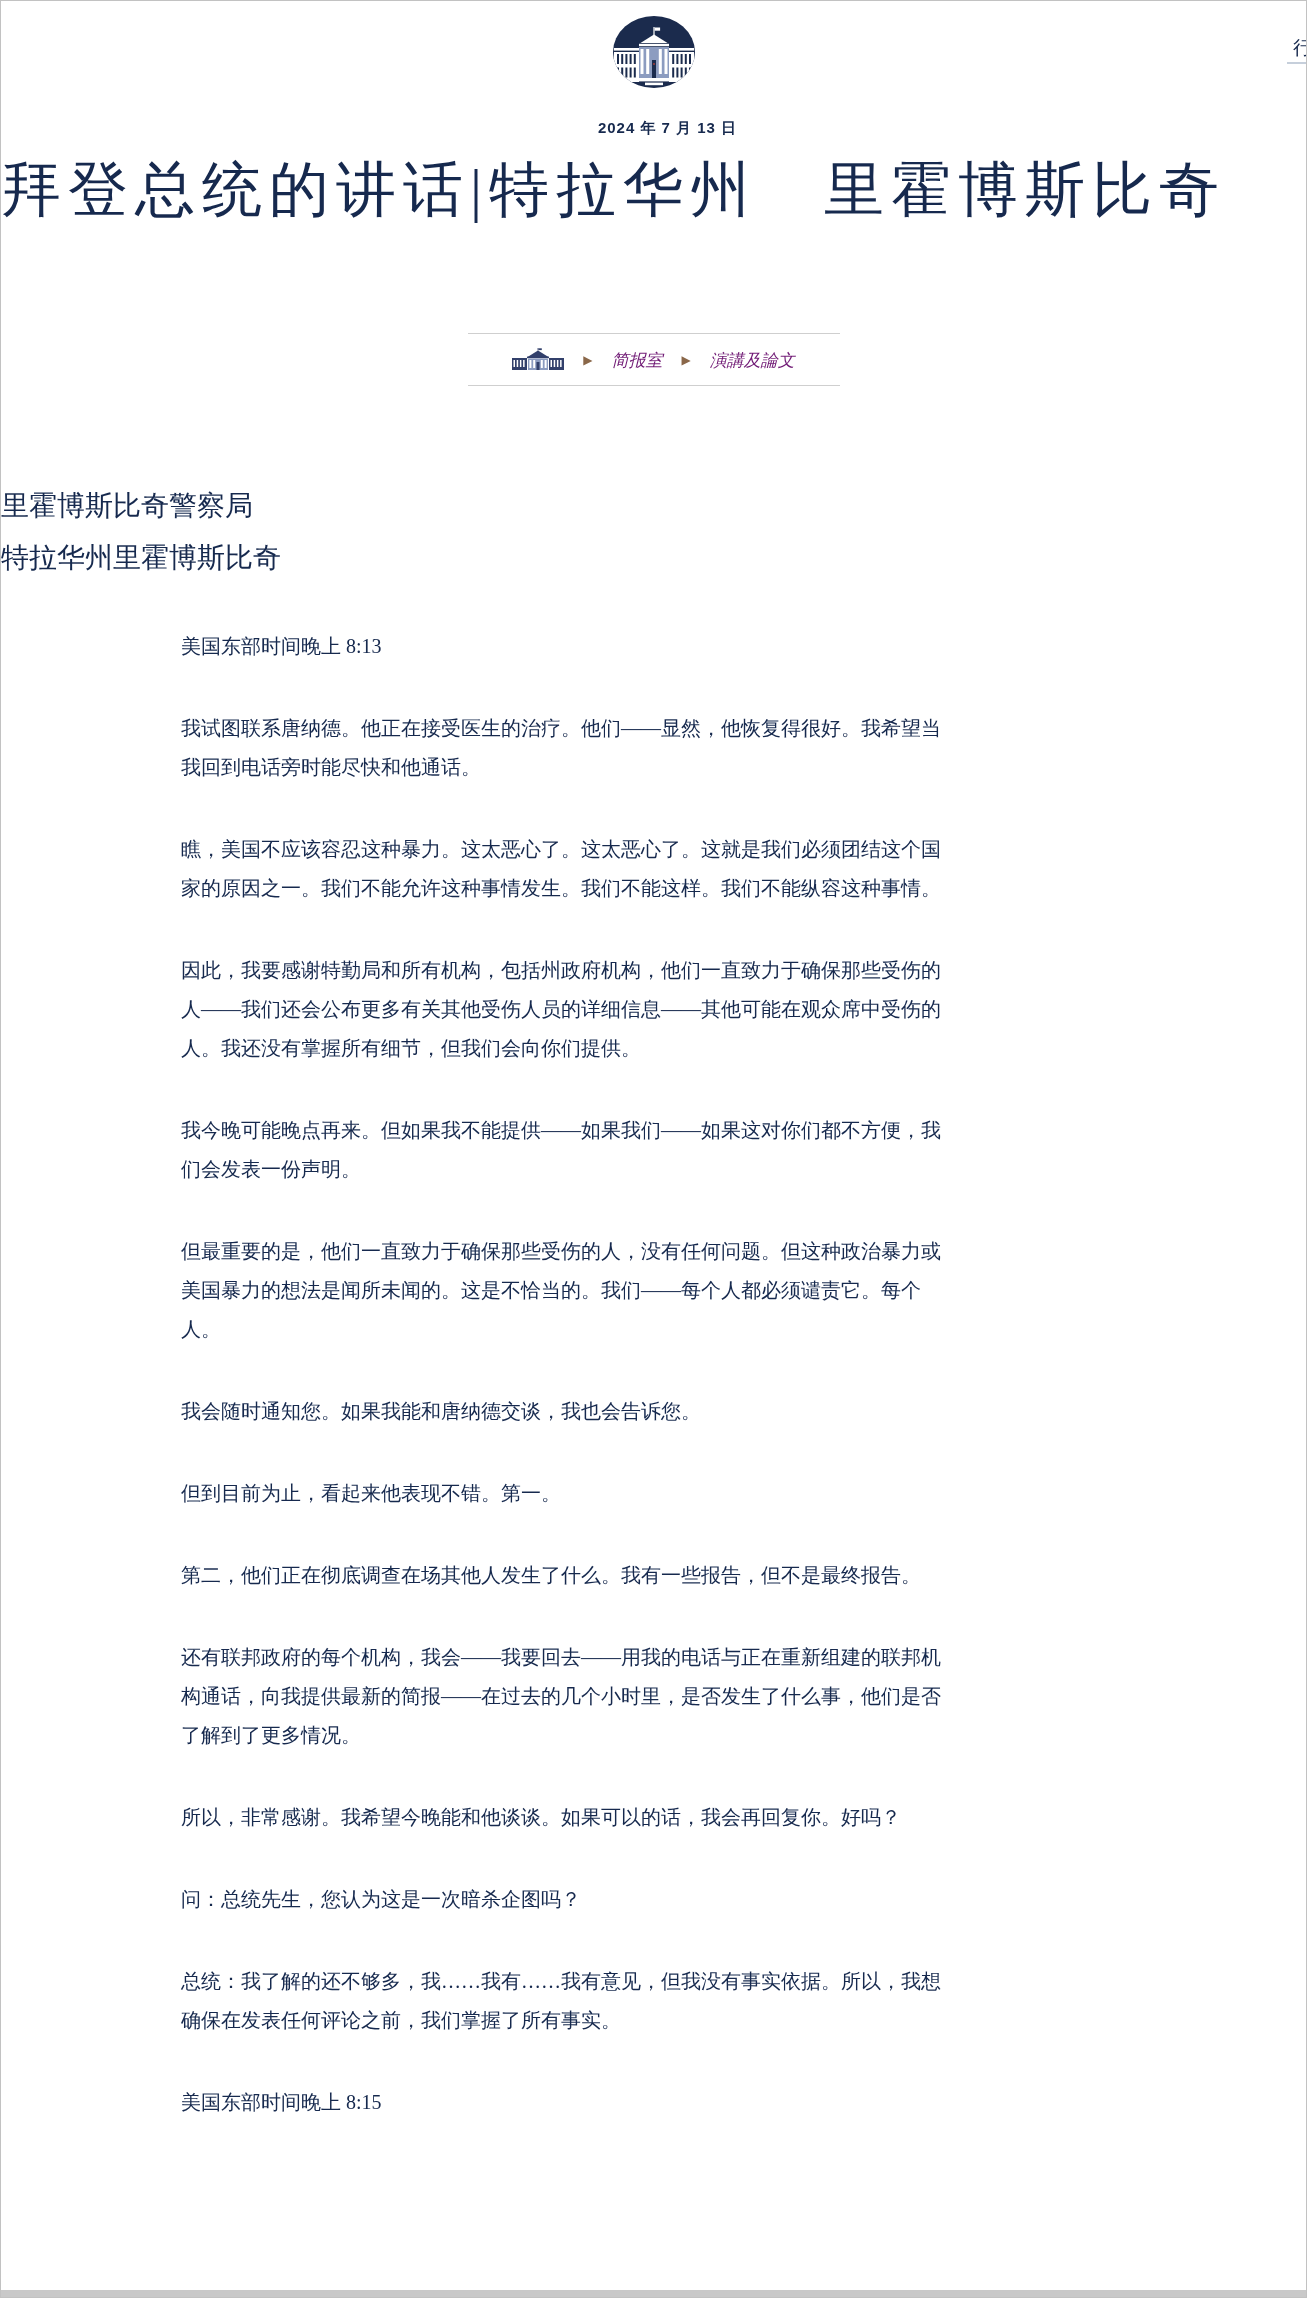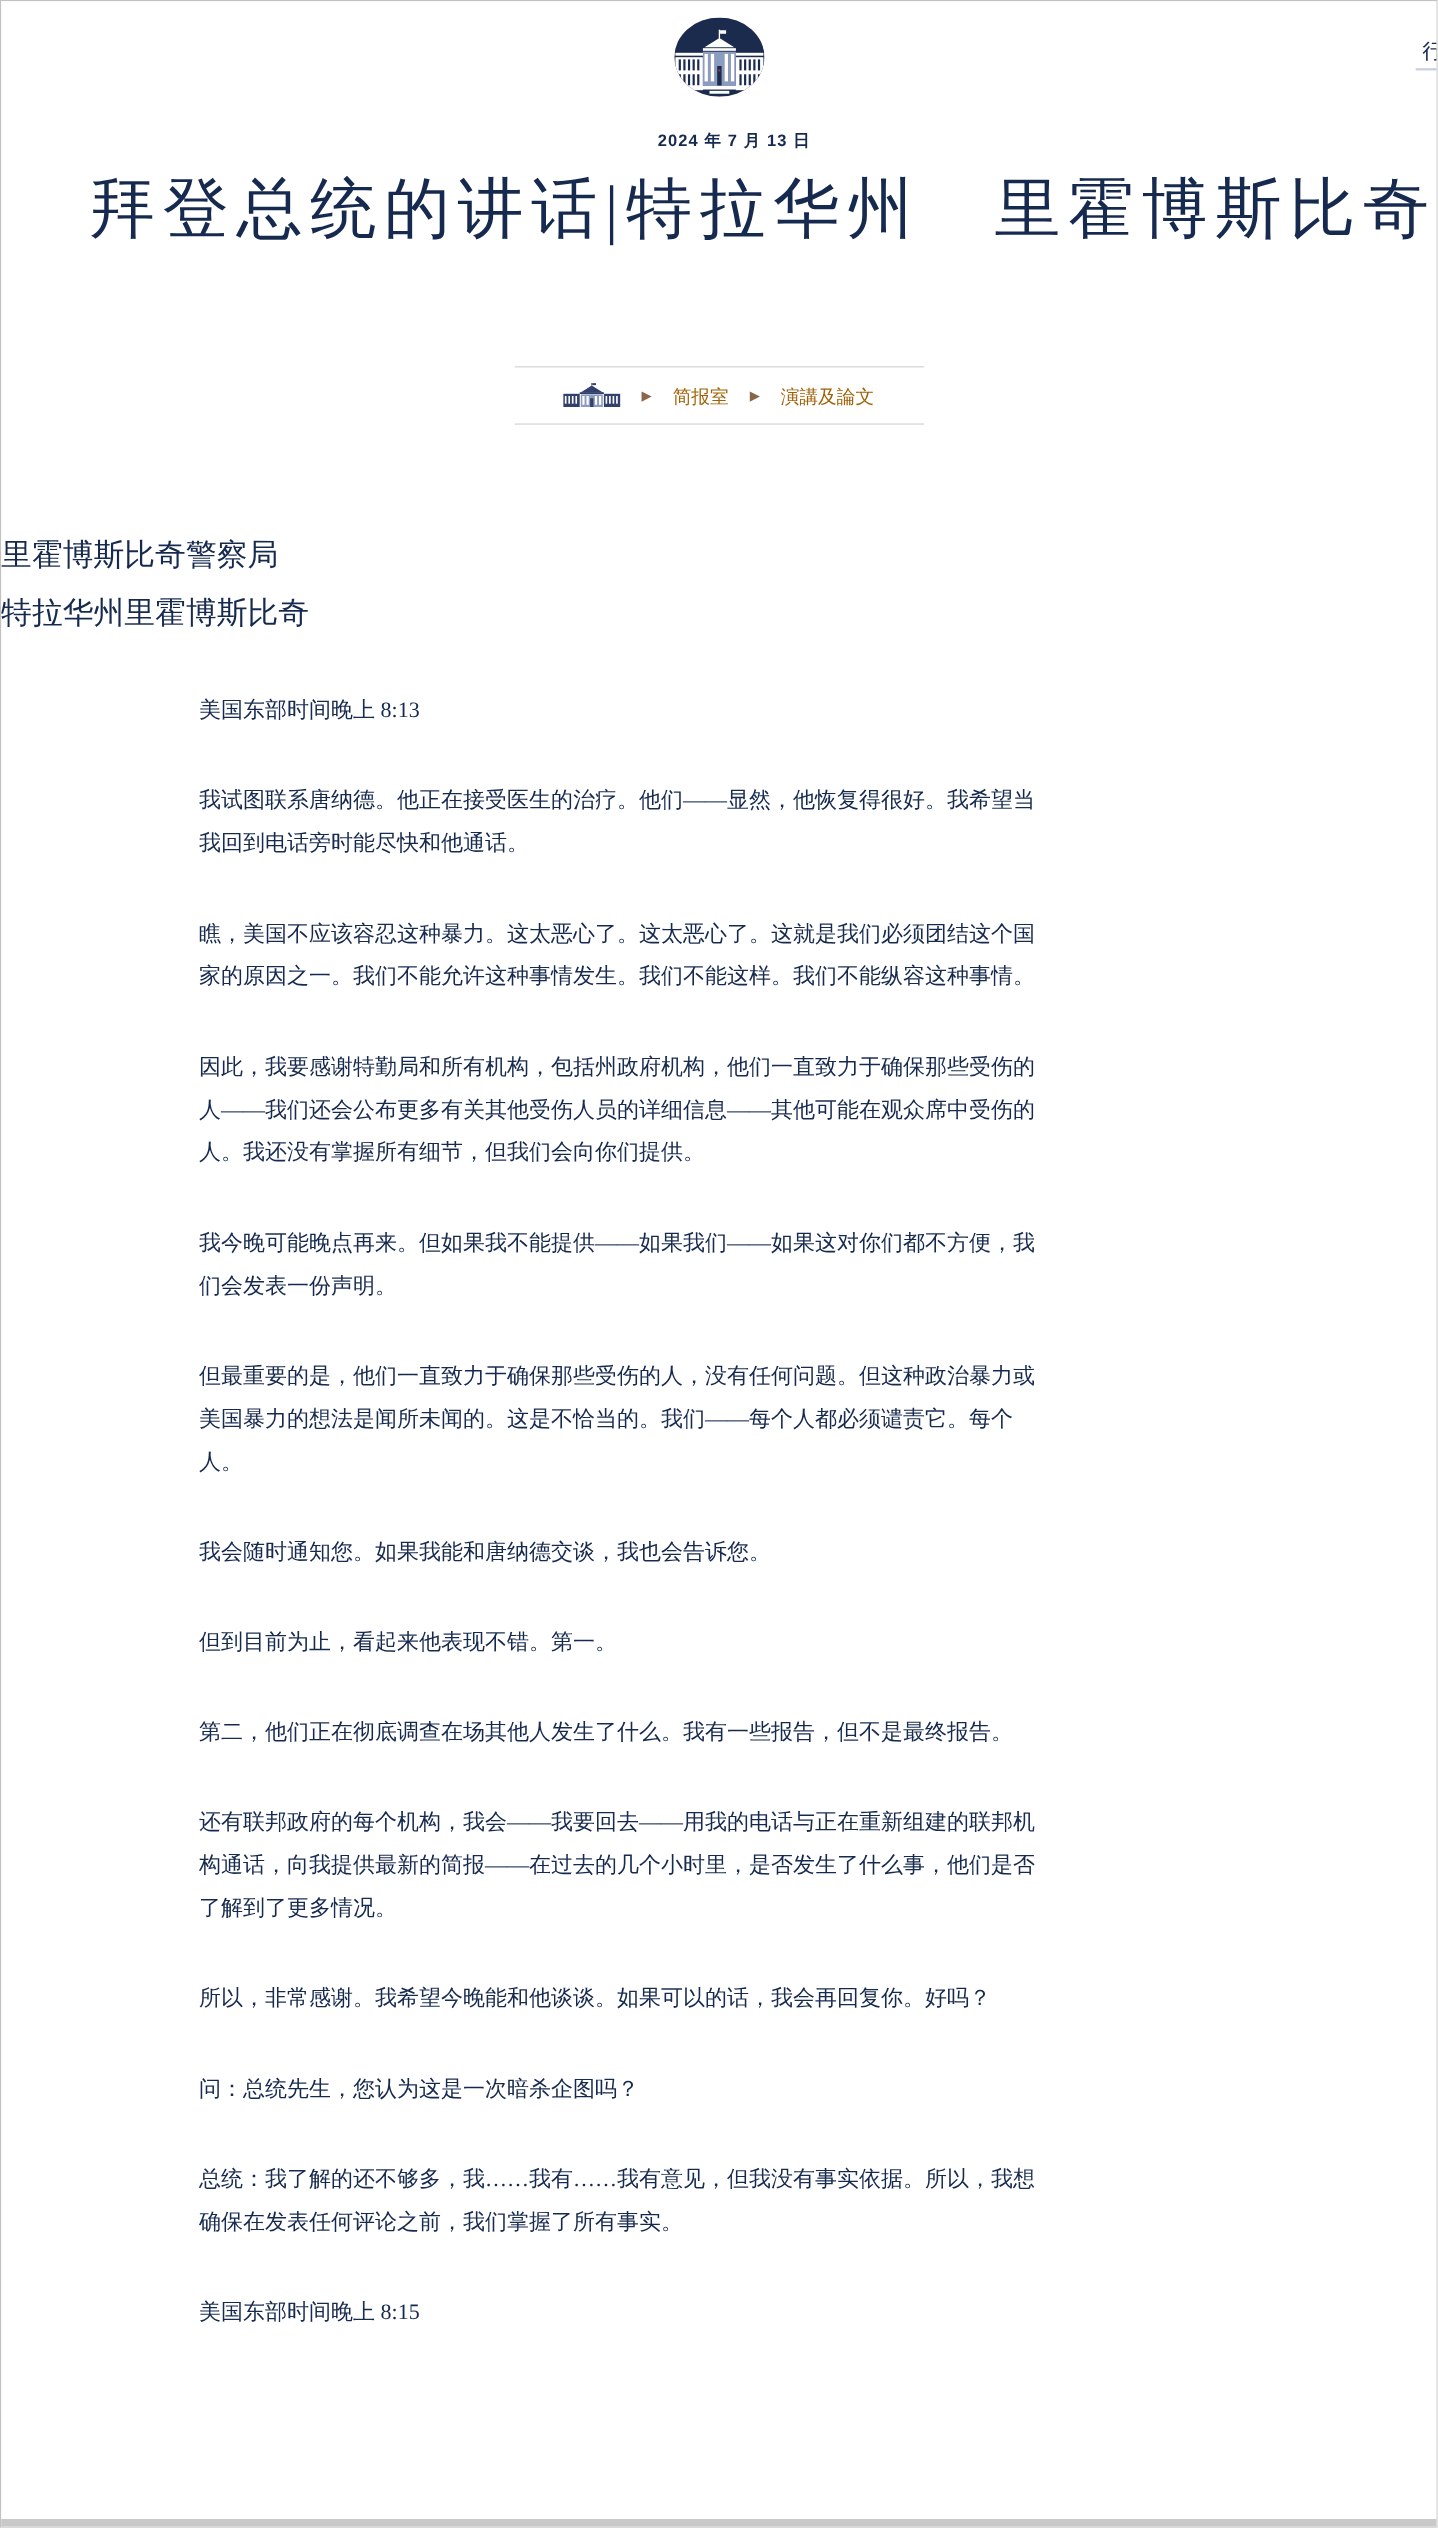--- a/index.html
+++ b/index.html
@@ -14,36 +14,36 @@
     color:#16294e;
   }
   
   .logo{display:block;margin:15px auto 0;width:82px;height:72px;cursor:pointer;}
   .date{
     margin-top:31px;text-align:center;
     font-family:"Liberation Sans","DejaVu Sans",sans-serif;
     font-size:15px;font-weight:600;letter-spacing:1px;padding-left:28px;
   }
   .title{
-    margin:21px 0 0;text-align:right;
+    margin:21px 0 0;text-align:left;
     font-size:60px;font-weight:400;letter-spacing:7px;line-height:62px;
     white-space:nowrap;
   }
   
   .breadcrumb-box{
     width:372px;margin:112px auto 0;
     border-top:1px solid #cfcfcf;border-bottom:1px solid #cfcfcf;
     padding:14px 0 13px;
     display:flex;align-items:center;justify-content:center;gap:19px;
     font-family:"Liberation Sans","DejaVu Sans",sans-serif;
     font-size:17px;
   }
   .crumb-icon{display:flex;align-items:center;cursor:pointer;}
   .crumb-sep{color:#8a6749;font-size:12px;line-height:1;}
-  .crumb-link{color:#a16207;text-decoration:none;cursor:pointer;}
+  .crumb-link{color:#701a75;text-decoration:none;cursor:pointer;font-style:italic;}
   
   .location{margin-top:94px;font-size:28px;line-height:52px;}
   .article{margin-left:180px;width:766px;font-size:20px;line-height:39px;text-align:left;}
   .article p{margin:43px 0 0;}
   .article p.first{}
   
   .corner-frag{
     position:absolute;top:33px;right:0;width:13px;height:27px;overflow:hidden;
     font-size:19px;line-height:27px;color:#16294e;cursor:pointer;
   }

